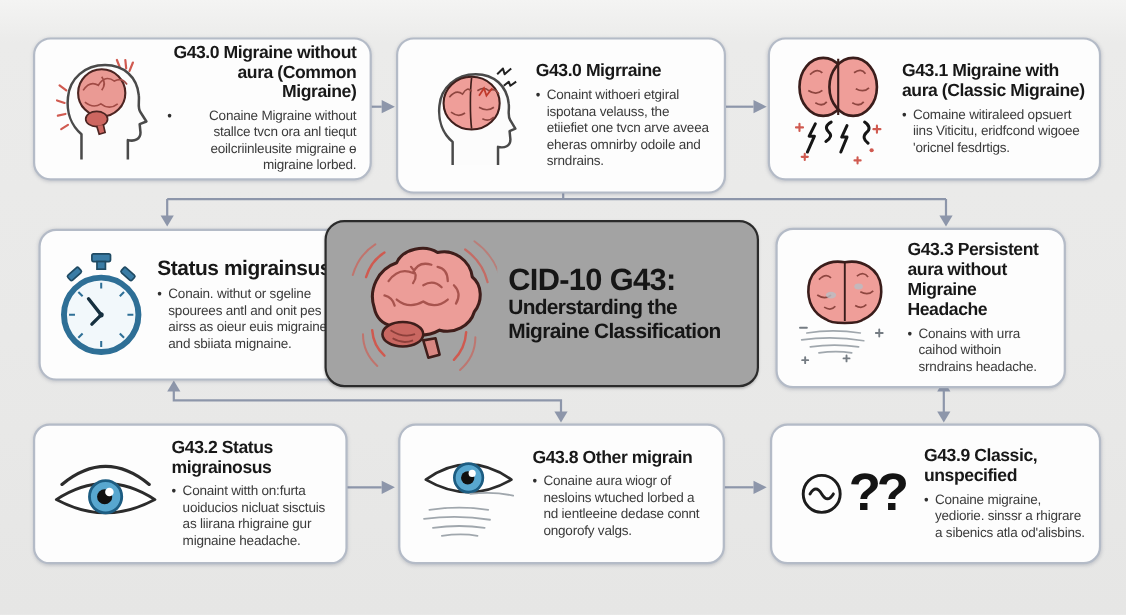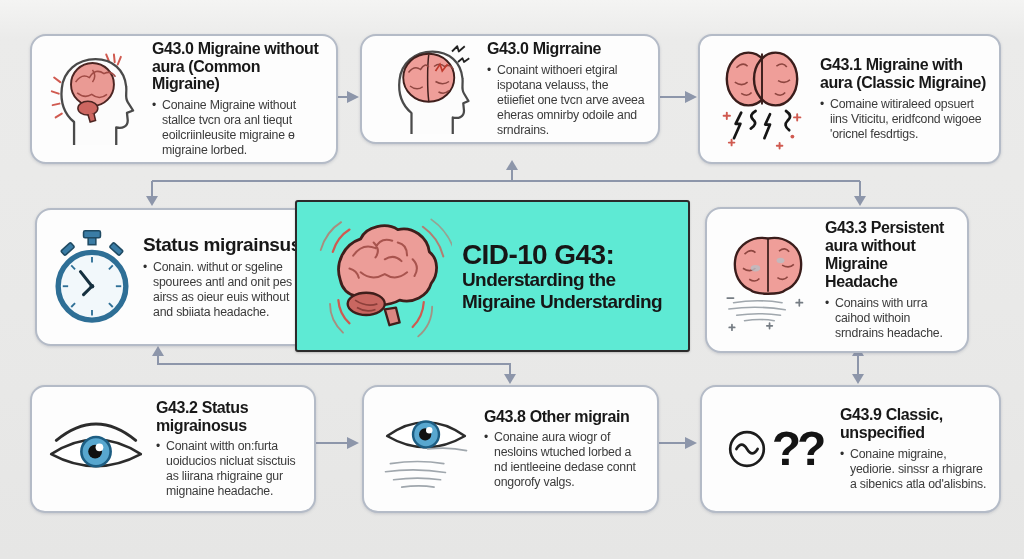--- a/index.html
+++ b/index.html
@@ -10,21 +10,21 @@
     position:relative;
   }
   .stage{position:absolute;inset:0;width:1024px;height:559px;}
   .card{
     position:absolute;box-sizing:border-box;
     background:#fdfdfd;border:2px solid #b4bbc7;border-radius:16px;
     box-shadow:0 1px 3px rgba(110,120,135,.28);
     display:flex;align-items:center;padding:8px 12px;gap:8px;
   }
   .card.center{
-    background:#5eead4;border:2.5px solid #2b2b2b;border-radius:3px;
+    background:#a3a3a3;border:2.5px solid #2b2b2b;border-radius:18px;
     box-shadow:0 1px 2px rgba(60,60,60,.25);
   }
   .icon-col{flex:0 0 auto;display:flex;align-items:center;justify-content:center;}
   .text-col{flex:1 1 auto;min-width:0;}
   .card-title{
     font-weight:bold;color:#181818;font-size:16px;line-height:1.12;
     letter-spacing:-0.4px;
   }
   .card-title.big{font-size:19px;}
   .card-bullet{
@@ -73,21 +73,21 @@
         <path d="M315,443 H347" fill="none"></path>
           <polygon points="347,437 347,449 359,443" stroke="none"></polygon>
       </g>
       <g>
         <path d="M658,443 H685" fill="none"></path>
           <polygon points="685,437 685,449 697,443" stroke="none"></polygon>
       </g>
     </g>
   </svg>
 
-  <div class="card" style="left:30px;top:34px;width:308px;height:130px;">
+  <div class="card" style="left:30px;top:34px;width:308px;height:130px;text-align:right;">
     <div class="icon-col" style="width:100px;">
       <svg width="92" height="112" viewBox="0 0 120 124">
         <g stroke="#d05a50" stroke-width="2.6" stroke-linecap="round">
           <line x1="76" y1="4" x2="80" y2="14"></line>
             <line x1="86" y1="4" x2="87" y2="14"></line>
             <line x1="95" y1="7" x2="91" y2="17"></line>
           <line x1="8" y1="34" x2="16" y2="40"></line>
             <line x1="5" y1="52" x2="14" y2="55"></line>
             <line x1="6" y1="70" x2="15" y2="68"></line>
             <line x1="10" y1="86" x2="18" y2="81"></line>
@@ -101,21 +101,21 @@
     </div>
     <div class="text-col">
       <div class="card-title">G43.0 Migraine without aura (Common Migraine)</div>
       <div class="card-bullet">
         <span class="bullet-dot">•</span>
         <span>Conaine Migraine without stallce tvcn ora anl tiequt eoilcriinleusite migraine ɵ migraine lorbed.</span>
       </div>
     </div>
   </div>
 
-  <div class="card" style="left:360px;top:34px;width:300px;height:110px;padding-left:21px;">
+  <div class="card" style="left:360px;top:34px;width:300px;height:142px;padding-left:21px;">
     <div class="icon-col" style="width:96px;">
       <svg width="90" height="112" viewBox="0 0 120 124">
         <g stroke="#222" stroke-width="2.4" fill="none" stroke-linejoin="round">
           <path d="M88,12 l7,-7 l2,7 l8,-7"></path>
           <path d="M96,26 l6,-5 l2,5 l7,-5"></path>
         </g>
         <path d="M34,122 L34,94 C22,84 16,68 18,50 C20,28 38,12 62,12 C84,12 100,26 102,48 C103,56 100,62 104,68 L110,78 L103,81 L104,91 C104,99 97,102 89,100 L89,122" fill="#fcfcfc" stroke="#4a4a4a" stroke-width="3" stroke-linejoin="round"></path>
         <ellipse cx="57" cy="47" rx="34" ry="32" fill="#ef9e99" stroke="#3f1f1c" stroke-width="2.5"></ellipse>
         <path d="M57,16 C55,32 55,62 57,78" fill="none" stroke="#3f1f1c" stroke-width="2"></path>
         <path d="M30,40 q8,-10 16,-4 q6,-10 11,-3 M32,58 q9,7 17,1 M64,32 q8,-6 14,0 q8,-4 12,4 M66,52 q10,6 18,0 M70,66 q8,4 14,-2" fill="none" stroke="#8e4640" stroke-width="2"></path>
@@ -124,21 +124,21 @@
     </div>
     <div class="text-col">
       <div class="card-title">G43.0 Migrraine</div>
       <div class="card-bullet">
         <span class="bullet-dot">•</span>
         <span>Conaint withoeri etgiral ispotana velauss, the etiiefiet one tvcn arve aveea eheras omnirby odoile and srndrains.</span>
       </div>
     </div>
   </div>
 
-  <div class="card" style="left:698px;top:34px;width:303px;height:130px;border-radius:14px;">
+  <div class="card" style="left:698px;top:34px;width:303px;height:130px;">
     <div class="icon-col" style="width:100px;">
       <svg width="96" height="112" viewBox="0 0 120 130">
         <ellipse cx="43" cy="40" rx="27" ry="33" fill="#ef9e99" stroke="#3a1d1b" stroke-width="3"></ellipse>
         <ellipse cx="77" cy="40" rx="27" ry="33" fill="#ef9e99" stroke="#3a1d1b" stroke-width="3"></ellipse>
         <path d="M60,8 V72" stroke="#3a1d1b" stroke-width="2.4"></path>
         <path d="M28,26 q8,-8 14,-2 M26,44 q9,6 16,0 M34,58 q8,5 13,-1 M78,24 q8,-6 13,1 M80,42 q9,5 15,-1 M76,58 q8,5 13,-1" fill="none" stroke="#8e4640" stroke-width="2"></path>
         <g stroke="#161616" stroke-width="3.4" fill="none" stroke-linejoin="round" stroke-linecap="round">
           <path d="M34,82 l-7,14 l6,0 l-8,18"></path>
           <path d="M52,80 q-9,5 -3,11 q6,5 -3,11"></path>
           <path d="M70,84 l-6,13 l6,0 l-7,17"></path>
@@ -188,21 +188,21 @@
           <line x1="52" y1="74" x2="37" y2="55"></line>
           <line x1="52" y1="74" x2="41" y2="85"></line>
         </g>
         <circle cx="52" cy="74" r="3" fill="#16303f"></circle>
       </svg>
     </div>
     <div class="text-col">
       <div class="card-title big">Status migrainsus</div>
       <div class="card-bullet">
         <span class="bullet-dot">•</span>
-        <span>Conain. withut or sgeline spourees antl and onit pes airss as oieur euis without and sbiiata headache.</span>
+        <span>Conain. withut or sgeline spourees antl and onit pes airss as oieur euis migraine and sbiiata mignaine.</span>
       </div>
     </div>
   </div>
 
   <div class="card center" style="left:295px;top:200px;width:395px;height:152px;">
     <div class="icon-col" style="width:145px;">
       <svg width="140" height="130" viewBox="0 0 150 140">
         <g fill="none" stroke="#cf5a50" stroke-linecap="round">
           <path d="M110,26 q14,10 18,26" stroke-width="2.6"></path>
           <path d="M119,17 q17,12 22,32" stroke-width="2.2" opacity="0.75"></path>
@@ -217,21 +217,21 @@
         <path d="M30,74 C24,56 34,36 52,30 C58,16 80,12 92,20 C108,16 124,28 126,44 C136,52 136,68 128,78 C124,92 108,100 94,96 C80,104 58,102 48,92 C38,90 32,84 30,74 Z" fill="#ec9d98" stroke="#3f1e1b" stroke-width="3" stroke-linejoin="round"></path>
         <path d="M44,48 q10,-14 24,-8 q5,-12 18,-8 M52,66 q12,10 26,2 q12,8 24,-2 M66,34 q8,8 2,16 M92,34 q10,2 10,14 M108,52 q8,8 2,18 M40,62 q8,2 10,10 M78,52 q10,-6 18,2" fill="none" stroke="#a8544e" stroke-width="2.2" stroke-linecap="round"></path>
         <ellipse cx="58" cy="100" rx="20" ry="12" fill="#c96761" stroke="#3f1e1b" stroke-width="2.5"></ellipse>
         <path d="M46,96 q12,8 24,4 M48,104 q10,6 20,2" fill="none" stroke="#8c3f3a" stroke-width="1.8"></path>
         <path d="M78,106 l5,17 l11,-3 l-4,-16 Z" fill="#d98782" stroke="#3f1e1b" stroke-width="2.5" stroke-linejoin="round"></path>
       </svg>
     </div>
     <div class="text-col">
       <div class="center-title1">CID-10 G43:</div>
       <div class="center-title2">Understarding the</div>
-      <div class="center-title2">Migraine Understarding</div>
+      <div class="center-title2">Migraine Classification</div>
     </div>
   </div>
 
   <div class="card" style="left:705px;top:207px;width:264px;height:146px;">
     <div class="icon-col" style="width:98px;">
       <svg width="94" height="112" viewBox="0 0 120 126">
         <path d="M60,10 C40,6 20,18 18,38 C16,56 24,70 38,76 C44,82 76,82 82,76 C96,70 104,56 102,38 C100,18 80,6 60,10 Z" fill="#ef9e99" stroke="#3a1d1b" stroke-width="3" stroke-linejoin="round"></path>
         <path d="M60,10 V78" stroke="#3a1d1b" stroke-width="2.2"></path>
         <path d="M30,30 q8,-8 14,-2 M28,48 q9,6 16,0 M36,62 q8,5 13,-1 M74,26 q8,-6 13,1 M78,44 q9,5 15,-1 M72,60 q8,5 13,-1" fill="none" stroke="#8e4640" stroke-width="2"></path>
         <ellipse cx="44" cy="48" rx="6" ry="4" fill="#b9bec4" opacity="0.8"></ellipse>

